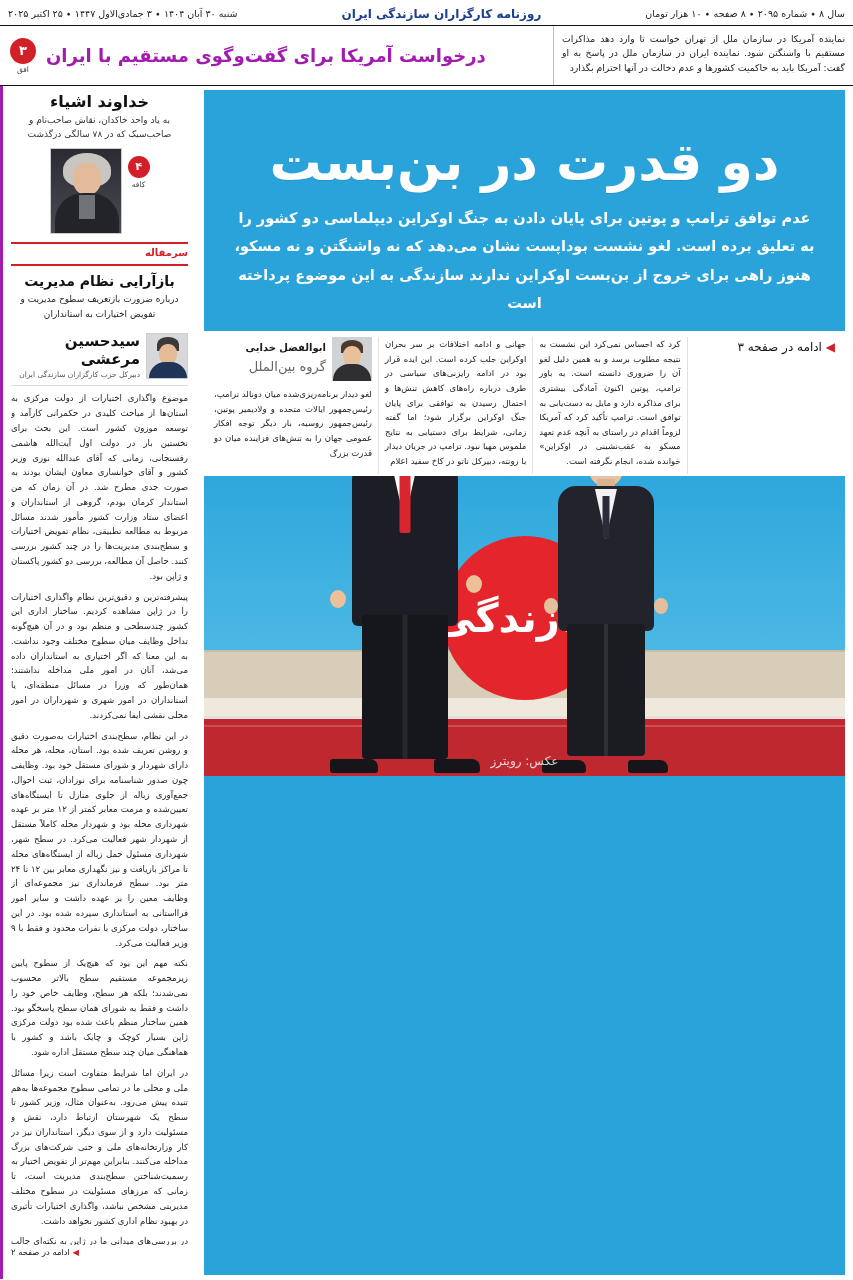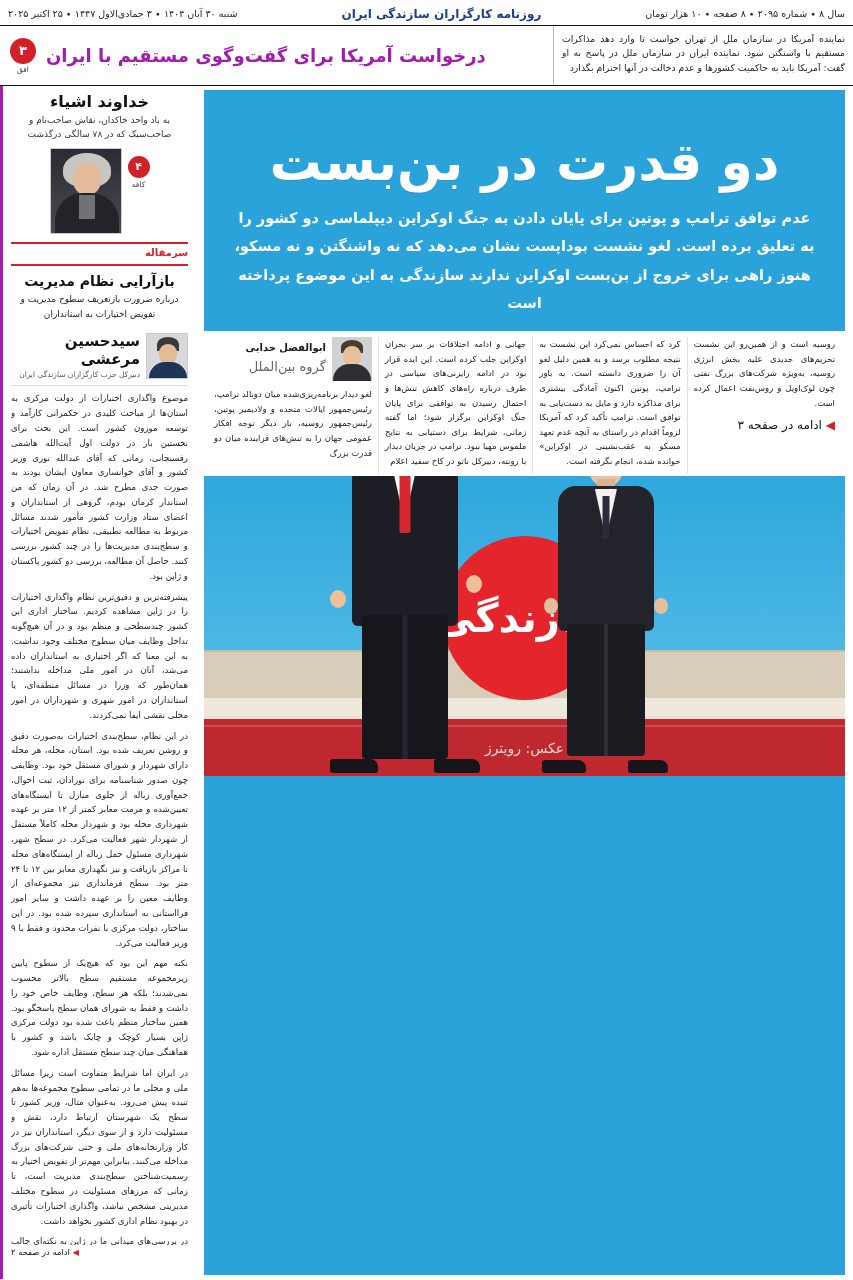--- a/index.html
+++ b/index.html
@@ -357,22 +357,22 @@
   .p-trump .legs { top: 57%; width: 86px; height: 40%; background: #16161d; border-radius: 4px; }
   .p-trump .legs:after { content:""; position:absolute; left:50%; top:0; width:5px; height:100%; background:#262630; transform:translateX(-50%); }
   .p-trump .shoe.a { bottom: -1%; right: 0px; width: 46px; height: 14px; }
   .p-trump .shoe.b { bottom: -1%; left: 0px; width: 48px; height: 14px; }
   .p-trump .hand { position:absolute; width:16px; height:18px; background:#eec09a; border-radius:50%; }
   .p-trump .hand.l { top: 50%; left: 0px; }
   .p-trump .hand.r { top: 46%; right: -2px; }
 
   .photo-credit {
     position: absolute;
-    bottom: 20px; left: 50%; transform: translateX(-50%);
-    color: #fff; font-size: 14px; opacity: .8; z-index: 6;
+    bottom: 8px; left: 50%; transform: translateX(-50%);
+    color: #fff; font-size: 12px; opacity: .8; z-index: 6;
   }
 </style>
 </head>
 <body>
 
 <div class="masthead">
   <div class="left">سال ۸ ∙ شماره ۲۰۹۵ ∙ ۸ صفحه ∙ ۱۰ هزار تومان</div>
   <div class="center">
     <span>روزنامه کارگزاران سازندگی ایران</span>
   </div>
@@ -393,21 +393,20 @@
 <div class="page">
 
   <div class="main">
 
     <div class="hero">
       <div class="hero-title">دو قدرت در بن‌بست</div>
       <div class="hero-deck">عدم توافق ترامپ و پوتین برای پایان دادن به جنگ اوکراین دیپلماسی دو کشور را به تعلیق برده است. لغو نشست بوداپست نشان می‌دهد که نه واشنگتن و نه مسکو، هنوز راهی برای خروج از بن‌بست اوکراین ندارند سازندگی به این موضوع پرداخته است</div>
 
       <div class="band">
         <div class="col c1">
-          <p>روسیه است و از همین‌رو این نشست تحریم‌های جدیدی علیه بخش انرژی روسیه، به‌ویژه شرکت‌های بزرگ نفتی چون لوک‌اویل و روس‌نفت اعمال کرده است.</p>
           <p class="cont">ادامه در صفحه ۳</p>
         </div>
         <div class="col c2">
           <p>کرد که احساس نمی‌کرد این نشست به نتیجه مطلوب برسد و به همین دلیل لغو آن را ضروری دانسته است. به باور ترامپ، پوتین اکنون آمادگی بیشتری برای مذاکره دارد و مایل به دست‌یابی به توافق است. ترامپ تأکید کرد که آمریکا لزوماً اقدام در راستای به آنچه عدم تعهد مسکو به عقب‌نشینی در اوکراین» خوانده شده، انجام نگرفته است.</p>
         </div>
         <div class="col c3">
           <p>جهانی و ادامه اختلافات بر سر بحران اوکراین جلب کرده است. این ایده قرار بود در ادامه رایزنی‌های سیاسی در طرف درباره راه‌های کاهش تنش‌ها و احتمال رسیدن به توافقی برای پایان جنگ اوکراین برگزار شود؛ اما گفته زمانی، شرایط برای دستیابی به نتایج ملموس مهیا نبود. ترامپ در جریان دیدار با رونته، دبیرکل ناتو در کاخ سفید اعلام</p>
         </div>
         <div class="col c4">
           <div class="author-chip">

